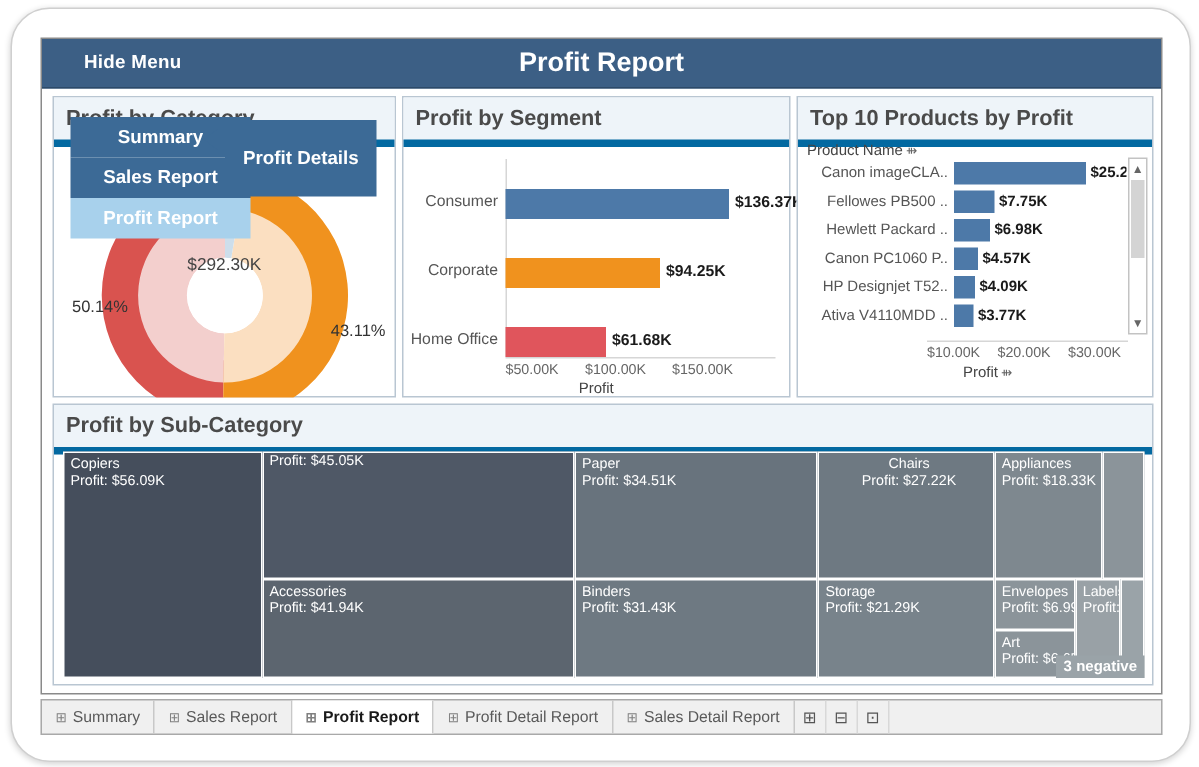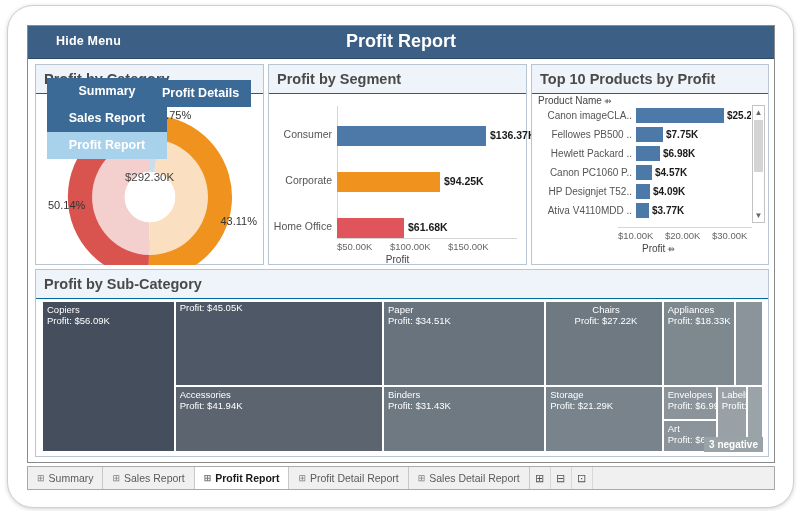--- a/index.html
+++ b/index.html
@@ -52,21 +52,21 @@
   .panel {
     position: absolute;
     background: #ffffff;
     border: 1px solid #b9c6d2;
     box-sizing: border-box;
   }
   .panel-title {
     font-size: 14.5px; font-weight: bold; color: #4a4a4a;
     padding: 6px 0 6px 8px;
     background: #eef4f9;
-    border-bottom: 1px solid #0369a1;
+    border-bottom: 5px solid #0369a1;
     white-space: nowrap; overflow: hidden;
   }
   #panel-category { left: 7px;   top: 38px; width: 229px; height: 201px; }
   #panel-segment  { left: 240px; top: 38px; width: 259px; height: 201px; }
   #panel-top10    { left: 503px; top: 38px; width: 238px; height: 201px; }
 
   
   #donut-wrap { position: absolute; left: 0; top: 28px; width: 100%; height: 172px; }
   .pct-label { position: absolute; font-size: 11px; color: #333; }
   #pct-left  { left: 12px;  top: 106px; }
@@ -168,21 +168,21 @@
     height: 27px; line-height: 27px;
     background: #3c6a96; color: #ffffff;
     font-size: 12.5px; font-weight: bold;
     text-align: center; cursor: pointer;
     white-space: nowrap;
   }
   .menu-item.selected { background: #a8d1ec; color: #ffffff; }
   #submenu {
     position: absolute; left: 122px; top: 54px;
     height: 27px; line-height: 27px;
-    padding: 0 12px;
+    padding: 12px 12px;
     background: #3c6a96; color: #ffffff;
     font-size: 12.5px; font-weight: bold;
     cursor: pointer; z-index: 41; white-space: nowrap;
   }
   #submenu-arrow {
     position: absolute; left: 108px; top: 60px;
     width: 0; height: 0; z-index: 42;
     border-top: 7px solid transparent;
     border-bottom: 7px solid transparent;
     border-right: 9px solid #3c6a96;

